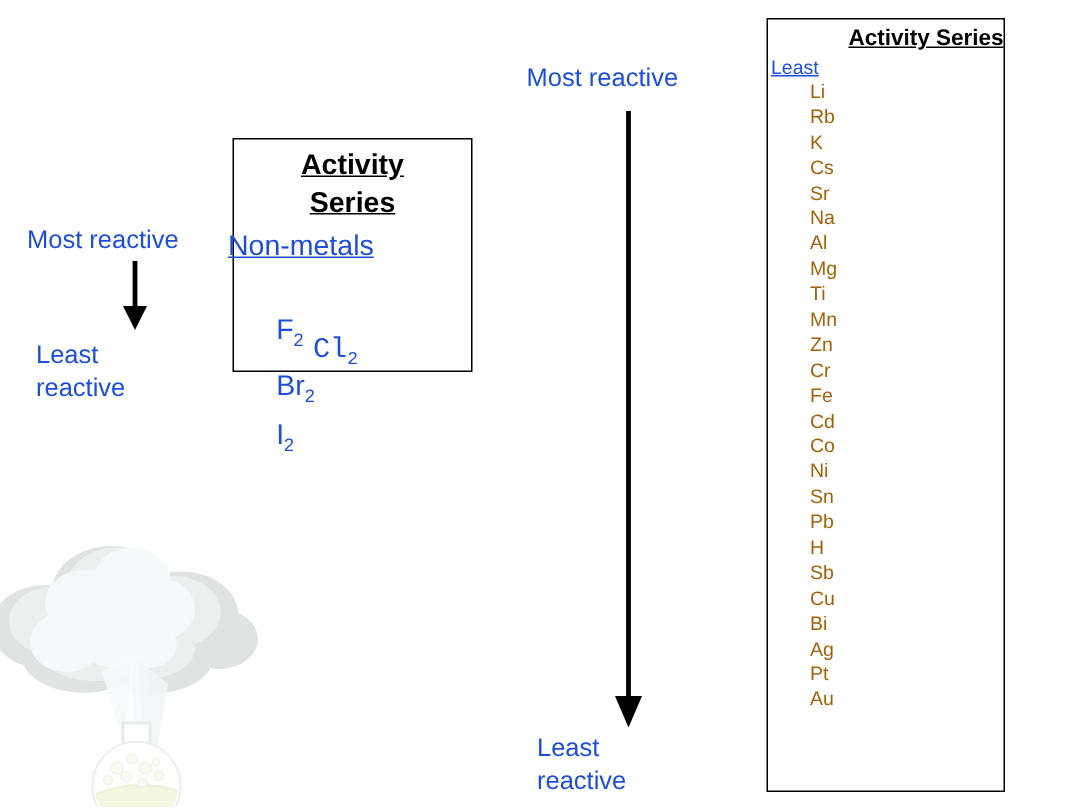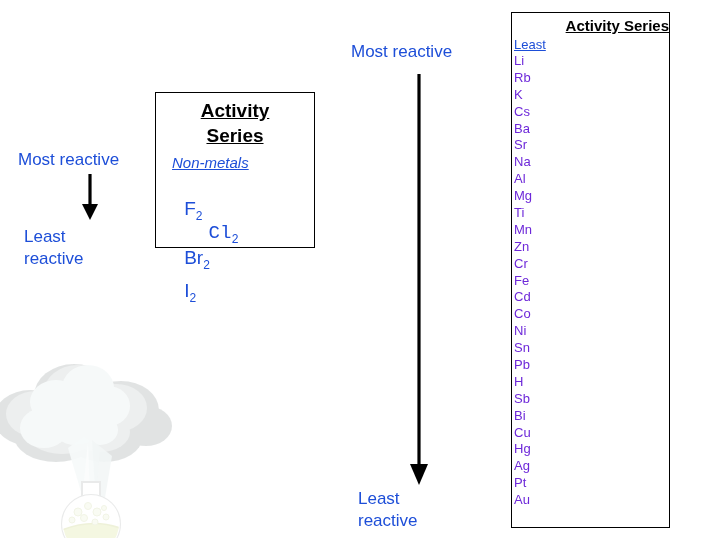--- a/index.html
+++ b/index.html
@@ -70,25 +70,24 @@
     text-align: center;
     font-size: 19px;
     font-weight: bold;
     line-height: 1.34;
   }
   #nonmetals-title span {
     text-decoration: underline;
     display: inline-block;
   }
   #nonmetals-subtitle {
-    left: 172px;
+    left: 152px;
     top: 154px;
-    font-size: 15px;
+    font-size: 19px;
     text-decoration: underline;
-    font-style: italic;
   }
   .nm-item {
     font-size: 19px;
     left: 163px;
   }
   .sub {
     font-size: 12px;
     vertical-align: sub;
     line-height: 0;
   }
@@ -142,21 +141,22 @@
     position: absolute;
     left: 514px;
     top: 53px;
     width: 140px;
   }
   #metals-list .m-item {
     font-size: 13px;
     height: 16.9px;
     line-height: 16.9px;
     font-family: "Liberation Sans", sans-serif;
-    color: #6d28d9;
+    color: #a16207;
+    margin-left: 26px;
   }
 
   
   #clipart {
     position: absolute;
     left: -4px;
     top: 352px;
     width: 190px;
     height: 186px;
     opacity: 0.30;
@@ -244,21 +244,21 @@
 
   <div class="abs" id="nonmetals-box"></div>
 
   <div id="nonmetals-title">
     <span>Activity</span><br>
     <span>Series</span>
   </div>
 
   <div class="txt" id="nonmetals-subtitle">Non-metals</div>
 
-  <div class="txt nm-item" style="top:176px;">
+  <div class="txt nm-item" style="top:188px;">
     <span>F</span><span class="sub">2</span>
   </div>
   <div class="txt nm-item" style="top:200px;font-family:Liberation Mono, monospace;">
     <span>Cl</span><span class="sub">2</span>
   </div>
   <div class="txt nm-item" style="top:225px;">
     <span>Br</span><span class="sub">2</span>
   </div>
   <div class="txt nm-item" style="top:258px;">
     <span>I</span><span class="sub">2</span>
@@ -280,38 +280,36 @@
 
   <div id="metals-title">Activity Series</div>
 
   <div class="txt" id="metals-subtitle">Least</div>
 
   <div id="metals-list">
     <div class="m-item">Li</div>
     <div class="m-item">Rb</div>
     <div class="m-item">K</div>
     <div class="m-item">Cs</div>
-    <div class="m-item">Ba</div>
     <div class="m-item">Sr</div>
     <div class="m-item">Na</div>
     <div class="m-item">Al</div>
     <div class="m-item">Mg</div>
     <div class="m-item">Ti</div>
     <div class="m-item">Mn</div>
     <div class="m-item">Zn</div>
     <div class="m-item">Cr</div>
     <div class="m-item">Fe</div>
     <div class="m-item">Cd</div>
     <div class="m-item">Co</div>
     <div class="m-item">Ni</div>
     <div class="m-item">Sn</div>
     <div class="m-item">Pb</div>
     <div class="m-item">H</div>
     <div class="m-item">Sb</div>
+    <div class="m-item">Cu</div>
     <div class="m-item">Bi</div>
-    <div class="m-item">Cu</div>
-    <div class="m-item">Hg</div>
     <div class="m-item">Ag</div>
     <div class="m-item">Pt</div>
     <div class="m-item">Au</div>
   </div>
 
 </div>
 
 </body></html>

